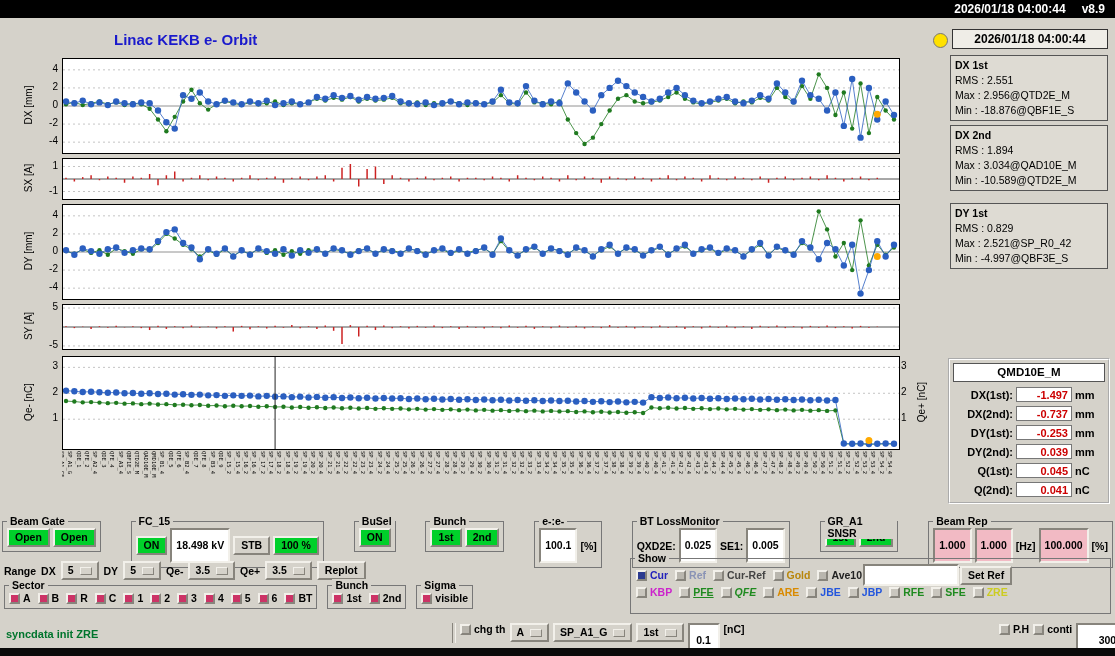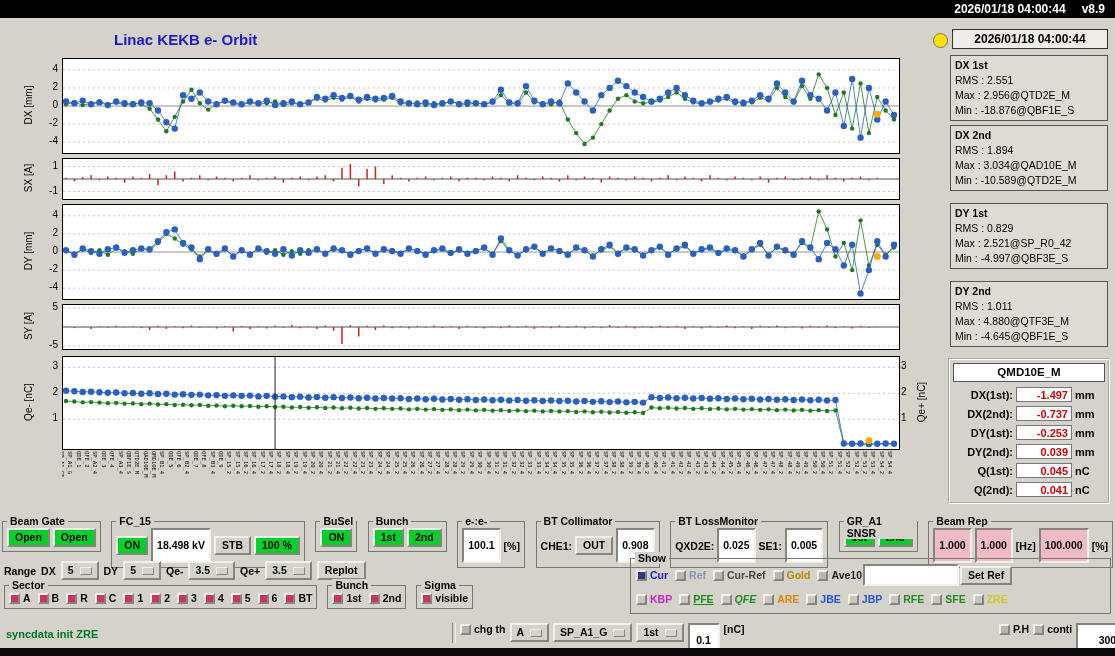--- a/index.html
+++ b/index.html
@@ -43,21 +43,21 @@
   .glabel{position:absolute;top:-7px;left:4px;background:#d5d2ca;padding:0 3px;font-size:10.5px;font-weight:bold;line-height:12px}
   .chk{display:inline-flex;align-items:center;gap:3px;font-size:10.5px;font-weight:bold;white-space:nowrap}
   .box{width:11px;height:11px;box-sizing:border-box;border:2px solid;border-color:#f2f0ea #87847c #87847c #f2f0ea;background:#b9b6ae;flex:none}
   .row1{position:absolute;left:2px;top:514px;width:1111px;display:flex;justify-content:space-between;align-items:flex-start}
   .row2{position:absolute;left:4px;top:561px;display:flex;gap:5px;align-items:center}
   .row3{position:absolute;left:4px;top:578px;display:flex;gap:10px;align-items:flex-start}
   .chkrow{display:flex;gap:7px;align-items:center}
   .showframe{position:absolute;left:630px;top:558px;width:481px;height:56px;border:1px solid #777;box-sizing:border-box;padding:5px 5px 2px}
   .showframe .glabel{top:-7px}
   .showrow{display:flex;gap:1px;align-items:center}
-  .showrow+.showrow{margin-top:7px}
+  .showrow+.showrow{}
   .refinput{width:96px;height:16px}
   .statusline{position:absolute;left:6px;top:628px;color:#00752d;font-size:11px;font-weight:bold}
   .row4{position:absolute;left:452px;top:623px;width:794px;display:flex;gap:4px;align-items:flex-start}
   .vsep{width:2px;height:20px;border-left:1px solid #87847c;border-right:1px solid #f2f0ea}
   .grow{flex:1}
 </style>
 </head>
 <body>
 
 <div class="screen">
@@ -1078,26 +1078,20 @@
     <div>RMS : 1.894</div>
     <div>Max : 3.034@QAD10E_M</div>
     <div>Min : -10.589@QTD2E_M</div>
   </div>
   <div class="statbox" style="top:203px">
     <div class="t">DY 1st</div>
     <div>RMS : 0.829</div>
     <div>Max : 2.521@SP_R0_42</div>
     <div>Min : -4.997@QBF3E_S</div>
   </div>
-  <div class="statbox" style="top:281px">
-    <div class="t">DY 2nd</div>
-    <div>RMS : 1.011</div>
-    <div>Max : 4.880@QTF3E_M</div>
-    <div>Min : -4.645@QBF1E_S</div>
-  </div>
 
   <div class="monitor">
     <div class="montitle">QMD10E_M</div>
     <div class="monrow">
         <span class="lbl">DX(1st):</span>
         <span class="val">-1.497</span>
         <span class="unit">mm</span>
       </div>
     <div class="monrow">
         <span class="lbl">DX(2nd):</span>
@@ -1147,26 +1141,20 @@
       <span class="glabel">Bunch</span>
       <button class="btn green">1st</button>
       <button class="btn green">2nd</button>
     </div>
     <div class="group">
       <span class="glabel">e-:e-</span>
       <span class="field">100.1</span>
       <span class="plain">[%]</span>
     </div>
     <div class="group">
-      <span class="glabel">BT Collimator</span>
-      <span class="plain">CHE1:</span>
-      <button class="btn">OUT</button>
-      <span class="field">0.908</span>
-    </div>
-    <div class="group">
       <span class="glabel">BT LossMonitor</span>
       <span class="plain">QXD2E:</span>
       <span class="field">0.025</span>
       <span class="plain">SE1:</span>
       <span class="field">0.005</span>
     </div>
     <div class="group">
       <span class="glabel">GR_A1 SNSR</span>
       <button class="btn green">1st</button>
       <button class="btn green">2nd</button>

